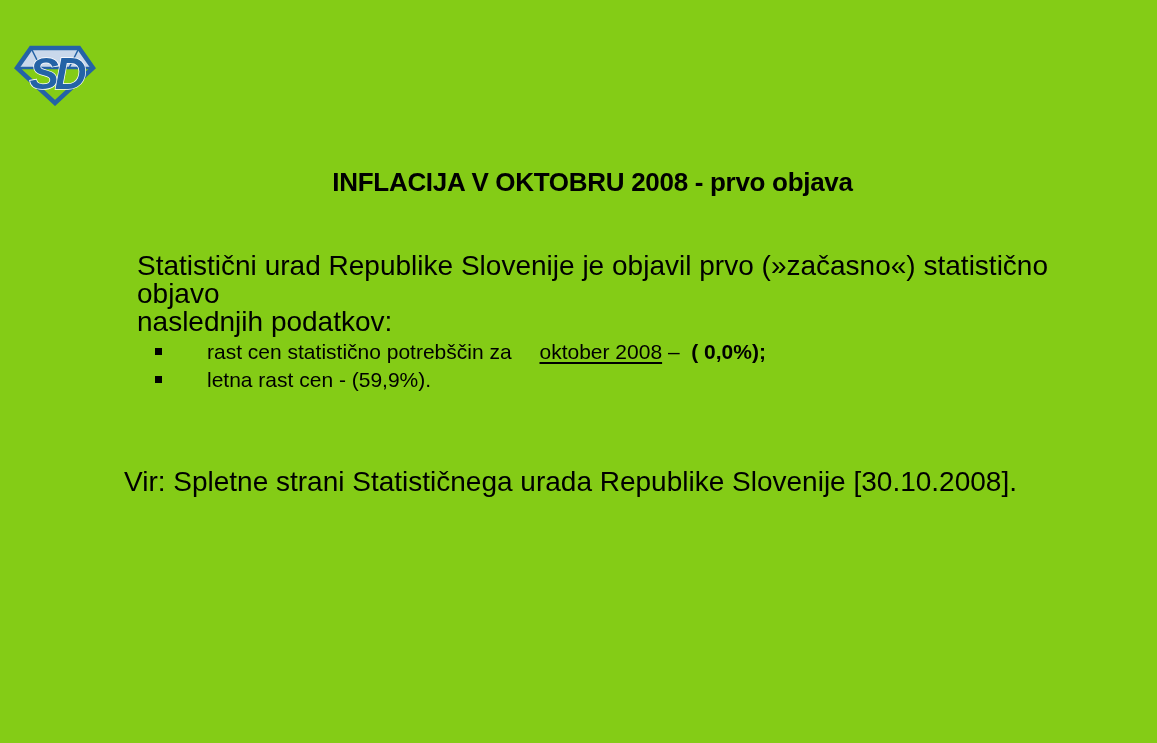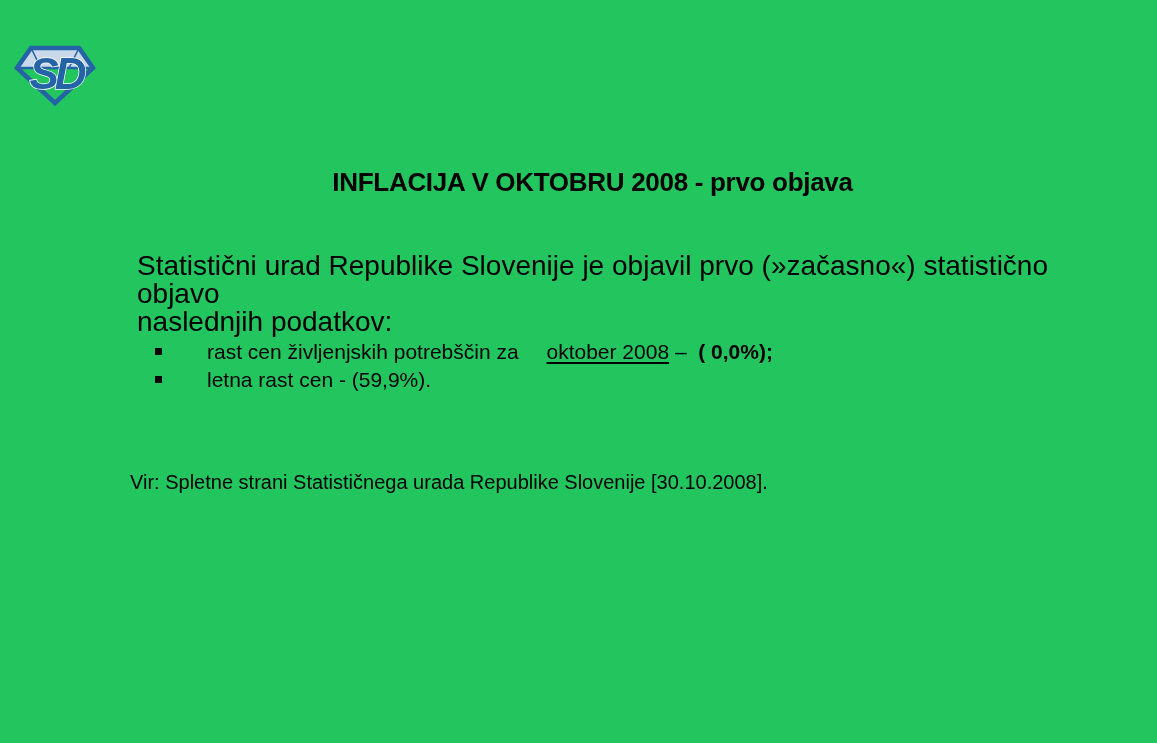--- a/index.html
+++ b/index.html
@@ -7,21 +7,21 @@
   body {
     background: #ffffff;
     font-family: "Liberation Sans", "DejaVu Sans", sans-serif;
     color: #000000;
     position: relative;
     overflow: hidden;
   }
   .page {
     position: absolute;
     inset: 0;
-    background: #22c55e;
+    background: #84cc16;
   }
   .logo {
     position: absolute;
     left: 13px;
     top: 44px;
     width: 84px;
     height: 62px;
   }
   .title {
     position: absolute;
@@ -77,24 +77,24 @@
   .bullet-text .u {
     text-decoration: underline;
     text-underline-offset: 3px;
     margin-left: 22px;
   }
   .bullet-text b {
     font-weight: bold;
   }
   .source {
     position: absolute;
-    left: 130px;
+    left: 124px;
     top: 468px;
     width: 911px;
-    font-size: 20px;
+    font-size: 28px;
     line-height: 28px;
   }
 </style>
 </head>
 <body>
 
 <div class="page">
 
   <svg class="logo" viewBox="0 0 84 62" aria-hidden="true">
 
@@ -113,21 +113,21 @@
   <div class="title"><span>INFLACIJA V </span><span class="u">OKTOBRU 2008</span><span> - prvo objava</span></div>
 
   <div class="intro">
     <div class="line1">Statistični urad Republike Slovenije je objavil prvo (»začasno«) statistično objavo</div>
     <div class="line2">naslednjih podatkov:</div>
   </div>
 
   <div class="bullets">
     <div class="bullet-row">
       <span class="marker"></span>
-      <span class="bullet-text"><span>rast cen življenjskih potrebščin za </span><span class="u">oktober 2008</span><span> –  </span><b>( 0,0%);</b></span>
+      <span class="bullet-text"><span>rast cen statistično potrebščin za </span><span class="u">oktober 2008</span><span> –  </span><b>( 0,0%);</b></span>
     </div>
     <div class="bullet-row">
       <span class="marker"></span>
       <span class="bullet-text">letna rast cen - (59,9%).</span>
     </div>
   </div>
 
   <div class="source">Vir: Spletne strani Statističnega urada Republike Slovenije [30.10.2008].</div>
 
 </div>

